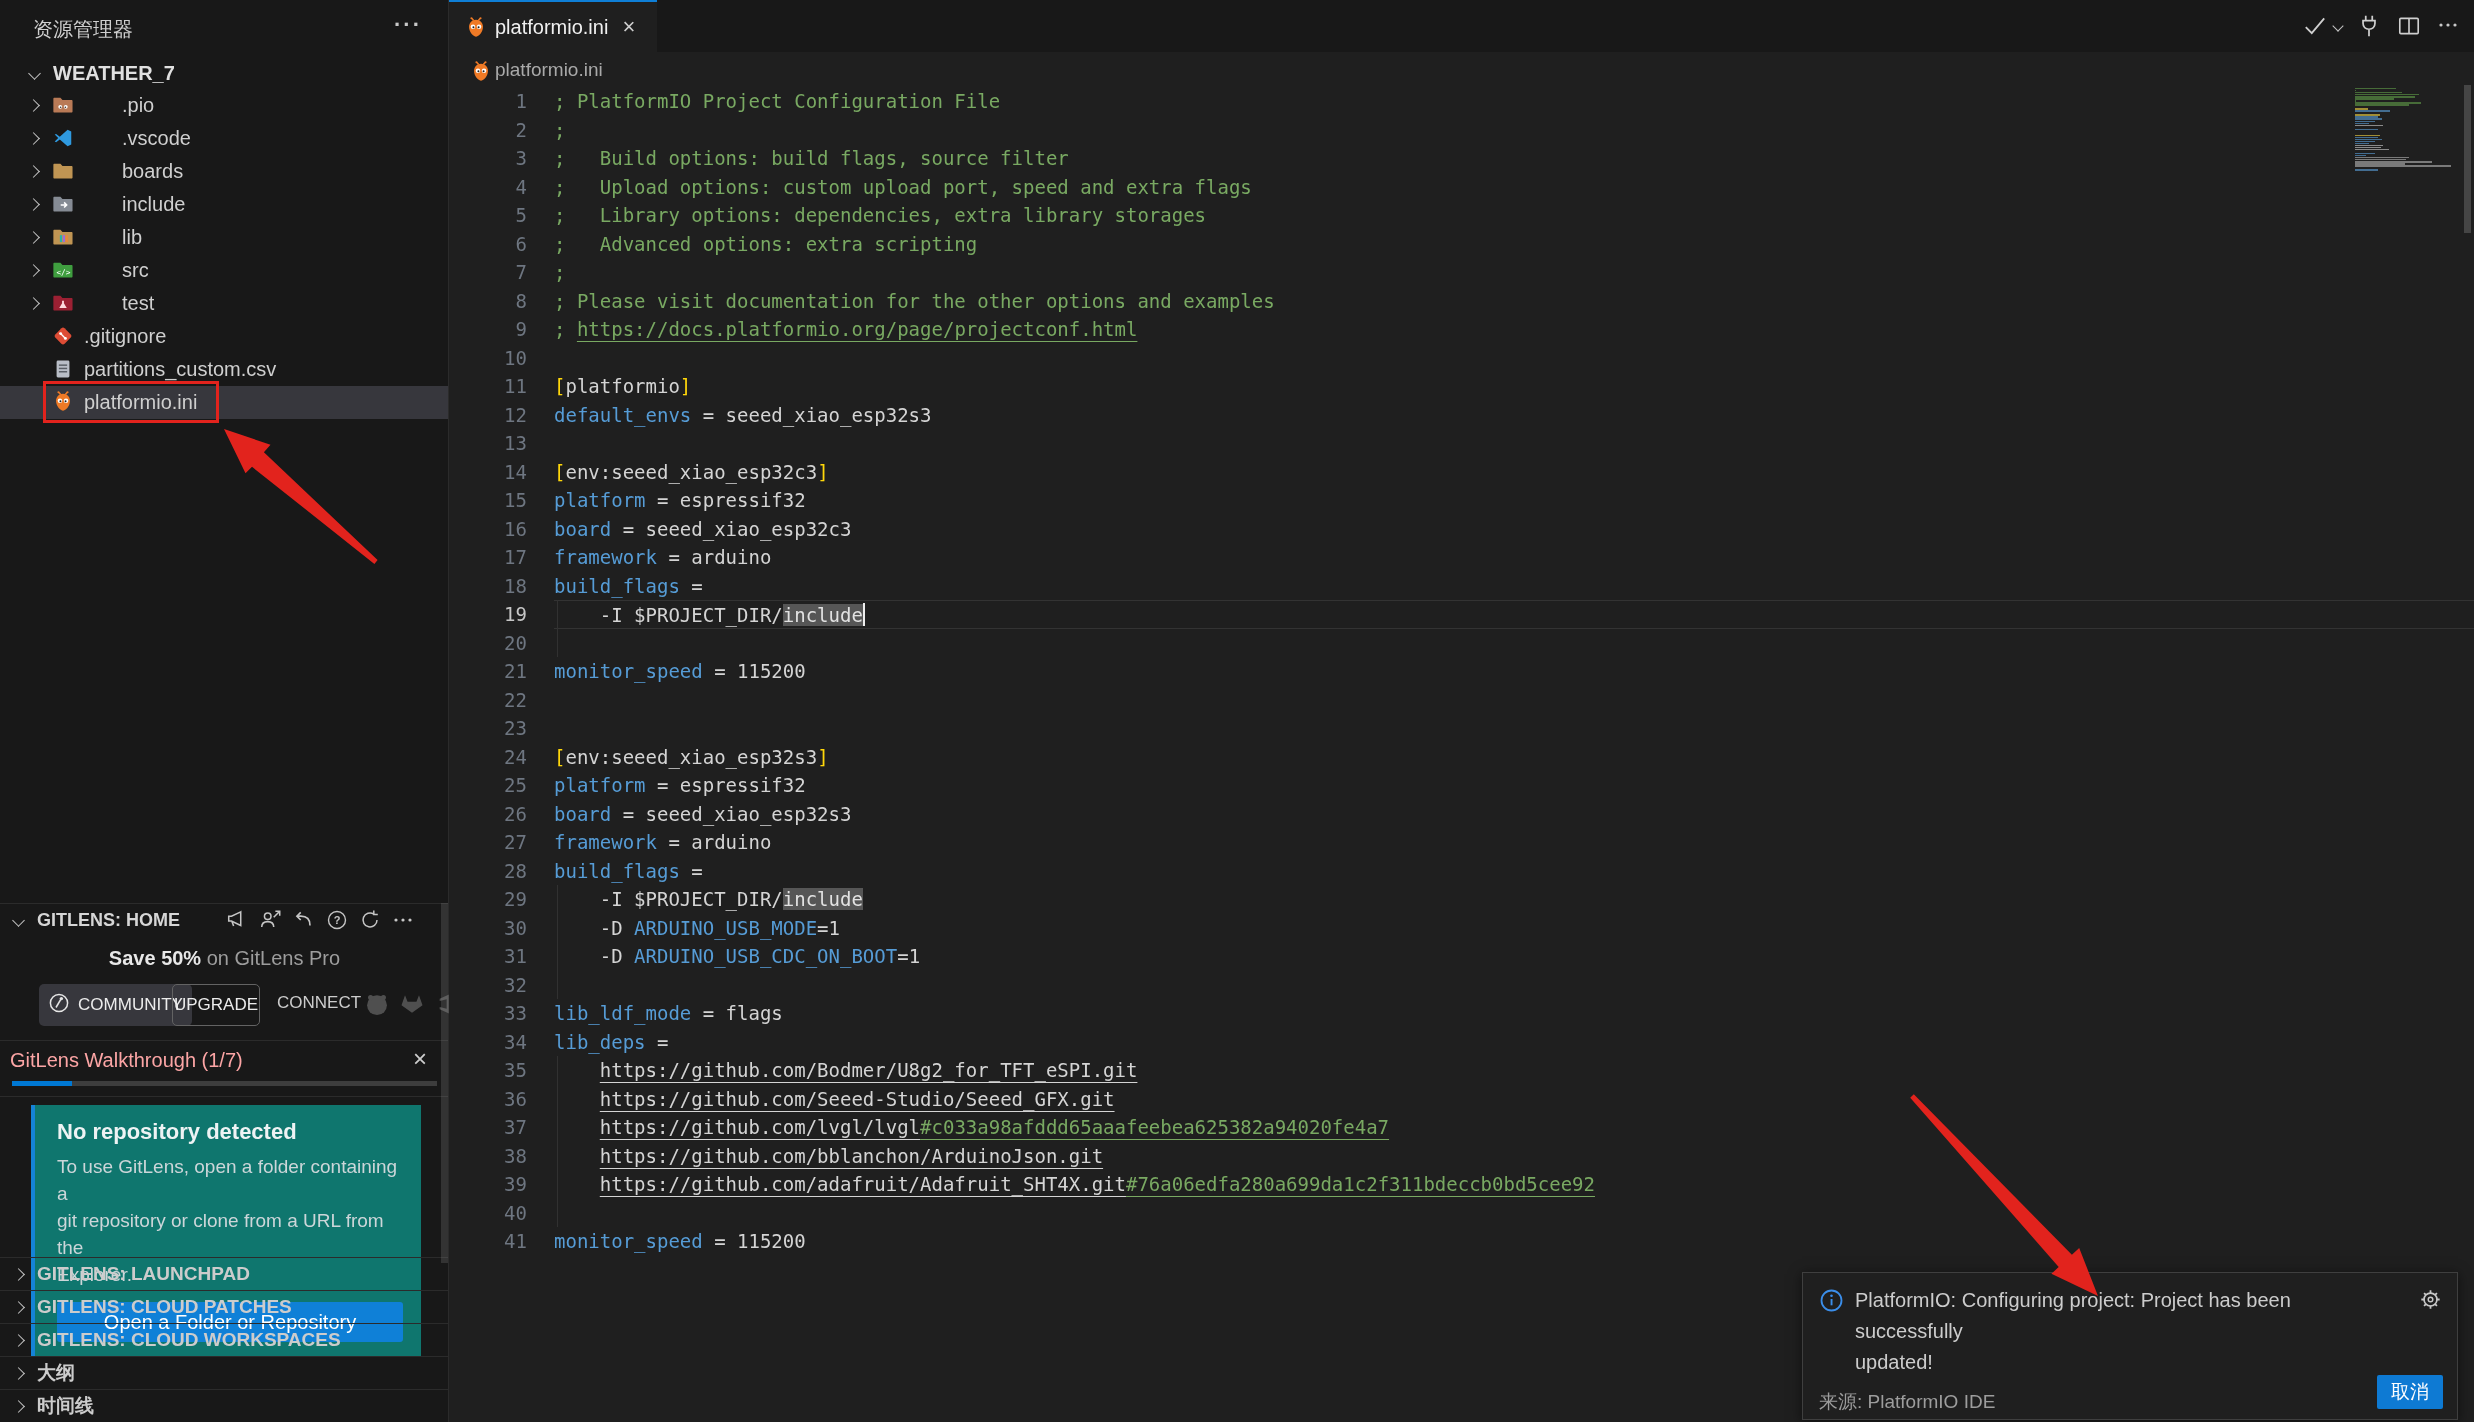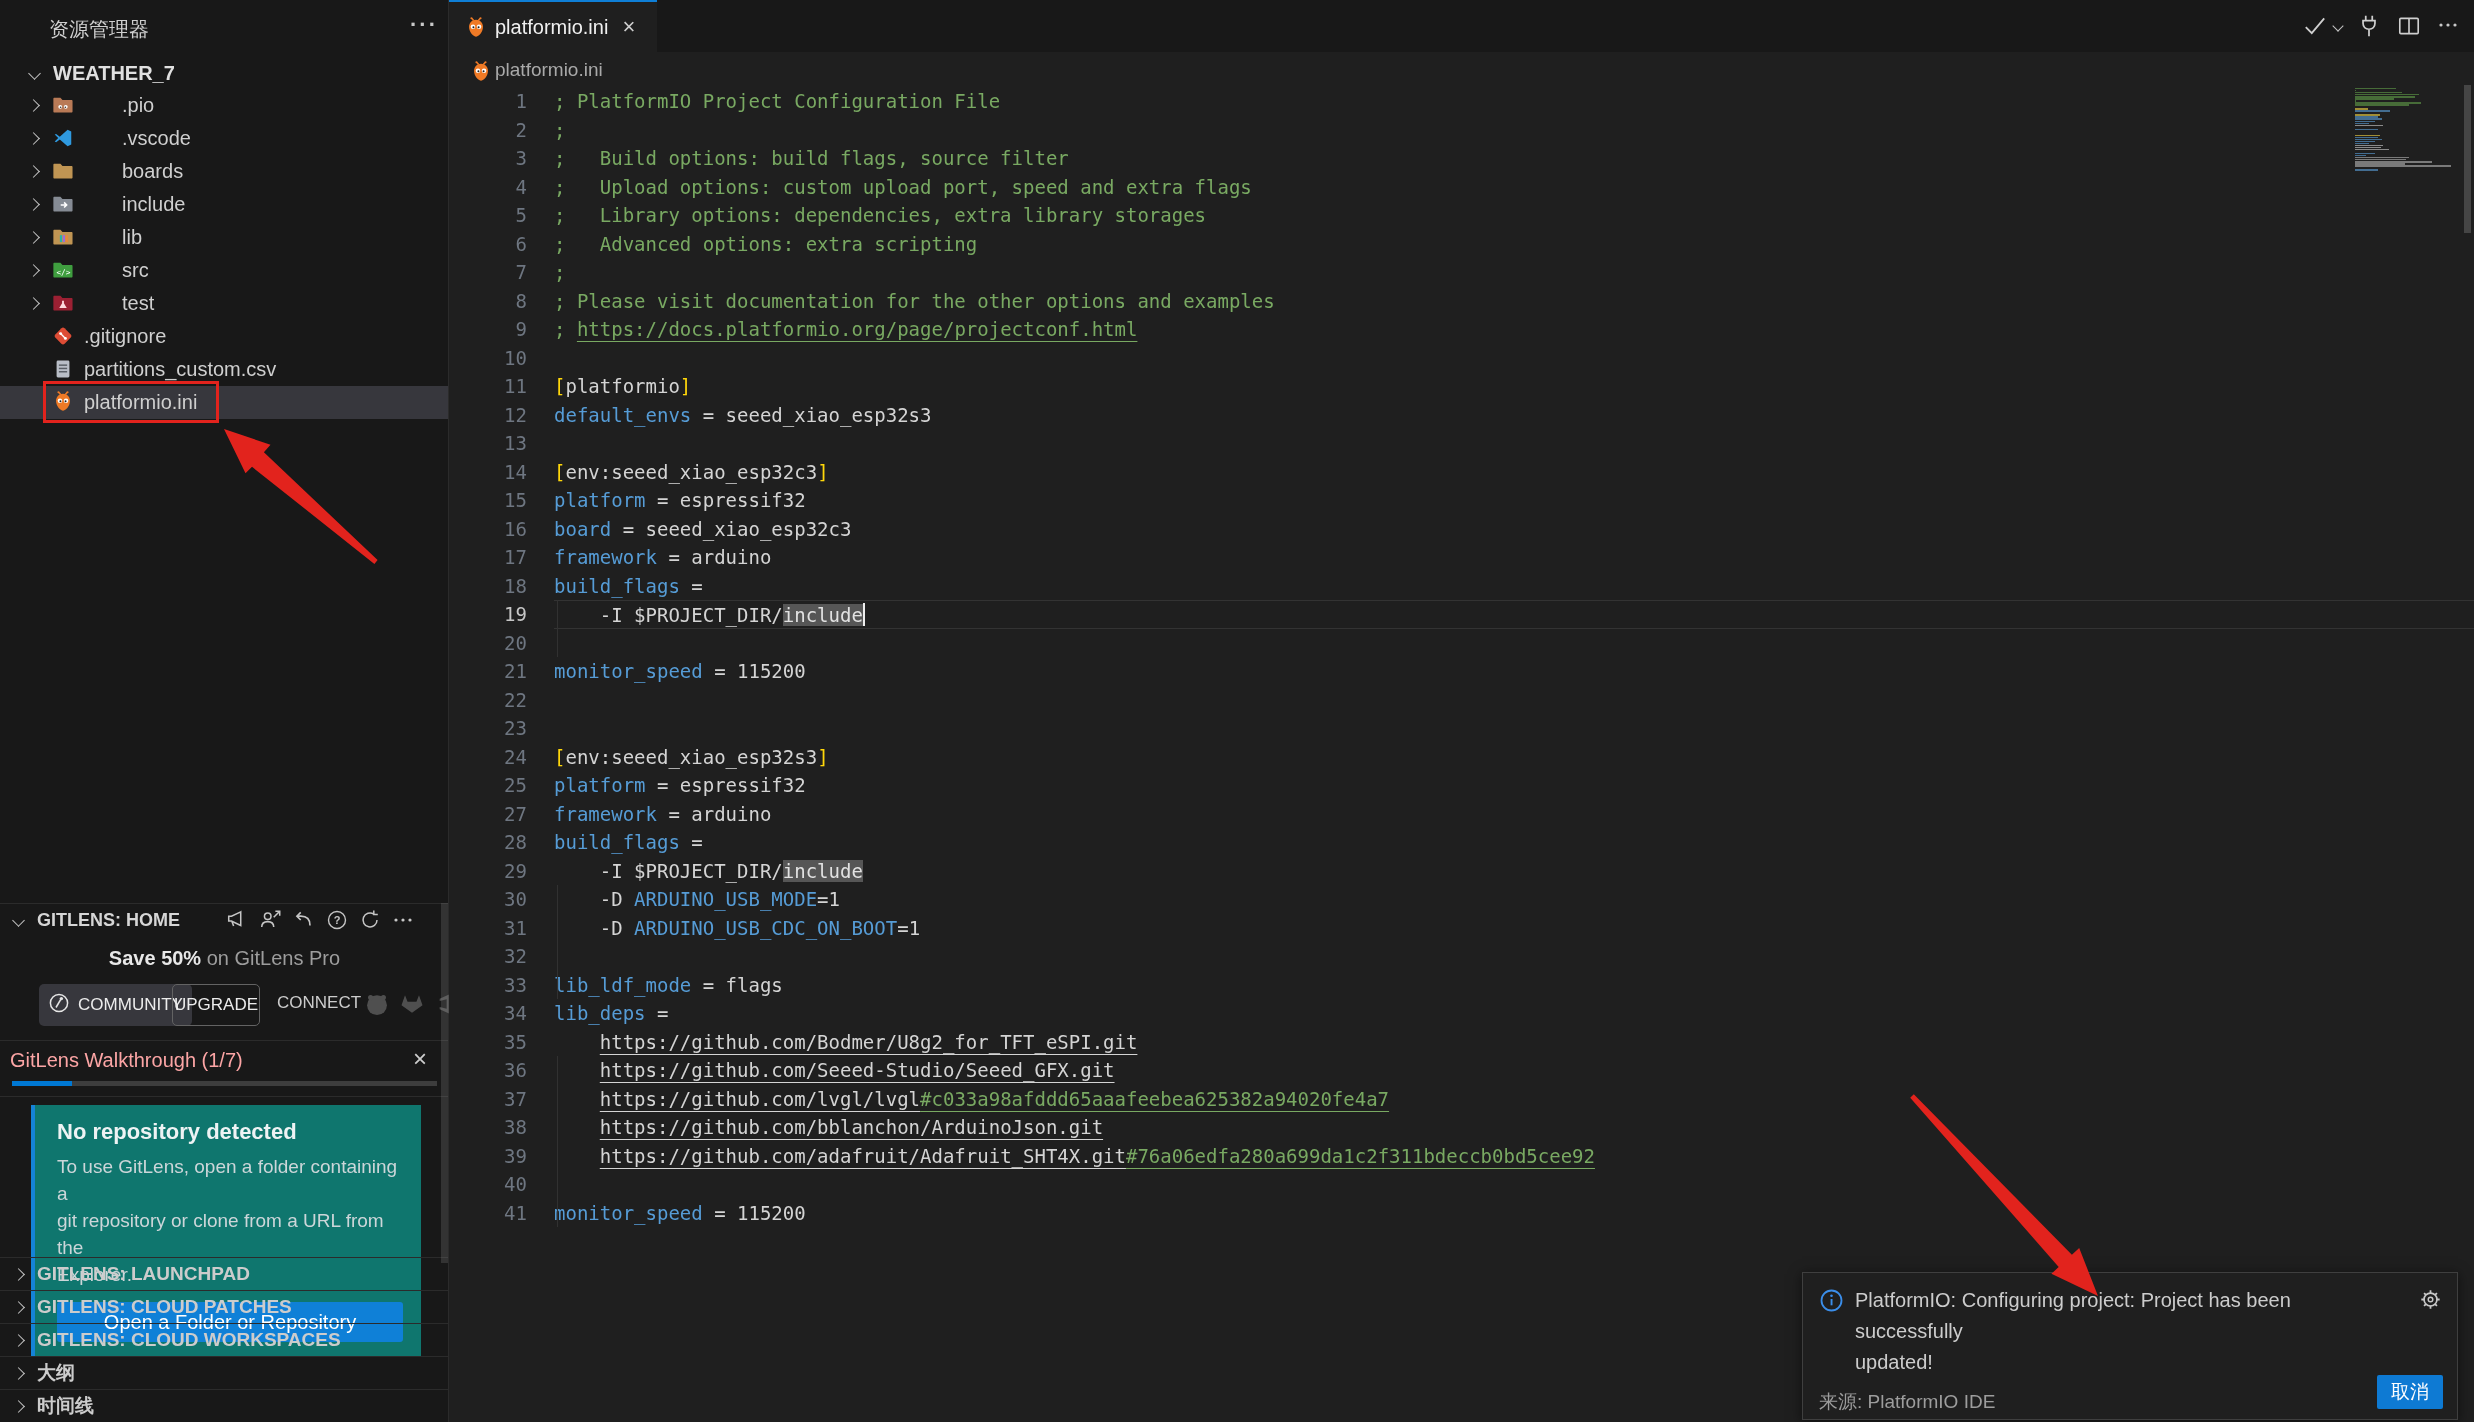--- a/index.html
+++ b/index.html
@@ -1,21 +1,21 @@
 <!DOCTYPE html>
 <html><head>
 <meta charset="utf-8">
 <style>
   html,body{margin:0;padding:0;background:#0e0e0e;}
   #app{position:relative;width:2474px;height:1422px;background:#1f1f1f;overflow:hidden;
        font-family:"Liberation Sans","DejaVu Sans",sans-serif;color:#cccccc;
        -webkit-font-smoothing:antialiased;}
   
   #sidebar{position:absolute;left:0;top:0;width:449px;height:1422px;background:#181818;border-right:1px solid #2b2b2b;box-sizing:border-box;}
-  .sb-header{position:absolute;left:16px;top:0;width:100%;height:55px;}
+  .sb-header{position:absolute;left:0;top:0;width:100%;height:55px;}
   .sb-header .ttl{position:absolute;left:33px;top:16px;font-size:20px;color:#cfcfcf;}
   .dots{font-size:22px;font-weight:bold;letter-spacing:2px;color:#c8c8c8;line-height:1;}
   .sb-header .dots{position:absolute;right:26px;top:14px;cursor:pointer;}
   .chev{display:inline-block;width:8px;height:8px;border-right:1.6px solid #c5c5c5;border-bottom:1.6px solid #c5c5c5;transform:rotate(-45deg);}
   .chev.down{transform:rotate(45deg);}
   .root-row{position:absolute;left:16px;top:57px;width:100%;height:32px;display:flex;align-items:center;}
   .root-row .chev{margin-left:14px;}
   .root-row .lbl{margin-left:14px;font-size:20px;font-weight:bold;color:#e0e0e0;}
   #tree{position:absolute;left:0;top:89px;width:100%;}
   .trow{position:relative;height:33px;display:flex;align-items:center;cursor:pointer;}
@@ -446,20 +446,24 @@
       </div>
       <div class="crow">
         <span class="ln">24</span>
         <span class="lc"><span class="t-b">[</span><span class="t-p">env:seeed_xiao_esp32s3</span><span class="t-b">]</span></span>
       </div>
       <div class="crow">
         <span class="ln">25</span>
         <span class="lc"><span class="t-k">platform</span><span class="t-p"> = espressif32</span></span>
       </div>
       <div class="crow">
+        <span class="ln">26</span>
+        <span class="lc"><span class="t-k">board</span><span class="t-p"> = seeed_xiao_esp32s3</span></span>
+      </div>
+      <div class="crow">
         <span class="ln">27</span>
         <span class="lc"><span class="t-k">framework</span><span class="t-p"> = arduino</span></span>
       </div>
       <div class="crow">
         <span class="ln">28</span>
         <span class="lc"><span class="t-k">build_flags</span><span class="t-p"> =</span></span>
       </div>
       <div class="crow">
         <span class="ln">29</span>
         <span class="lc"><span class="t-p">    -I $PROJECT_DIR/</span><span class="t-hl">include</span></span>

